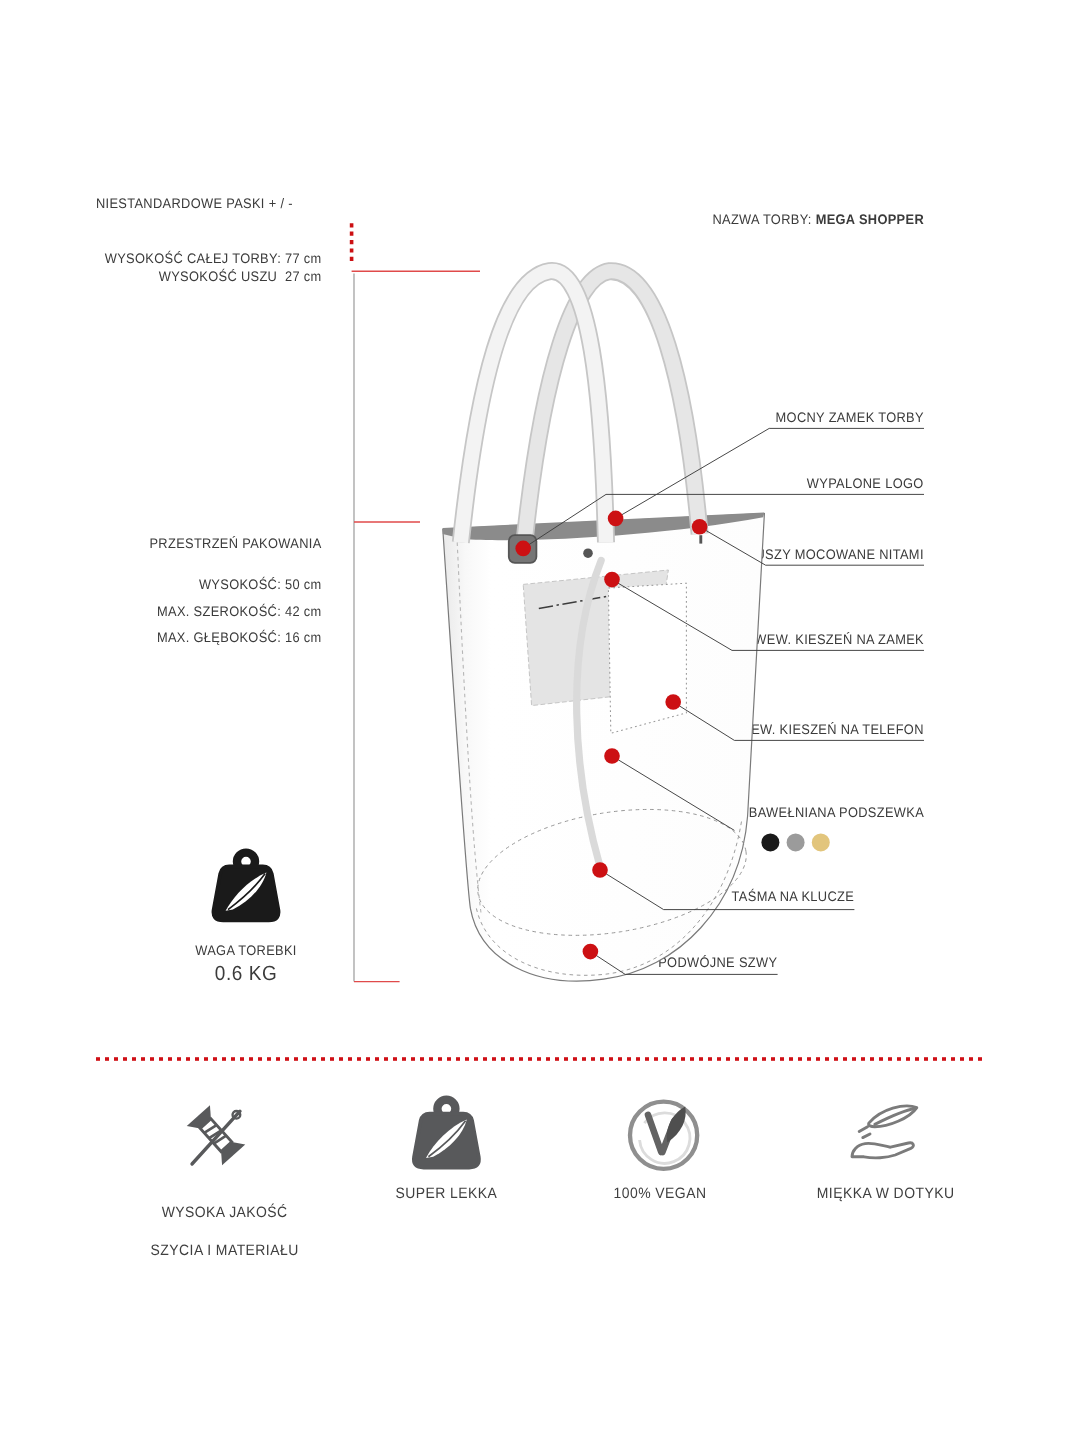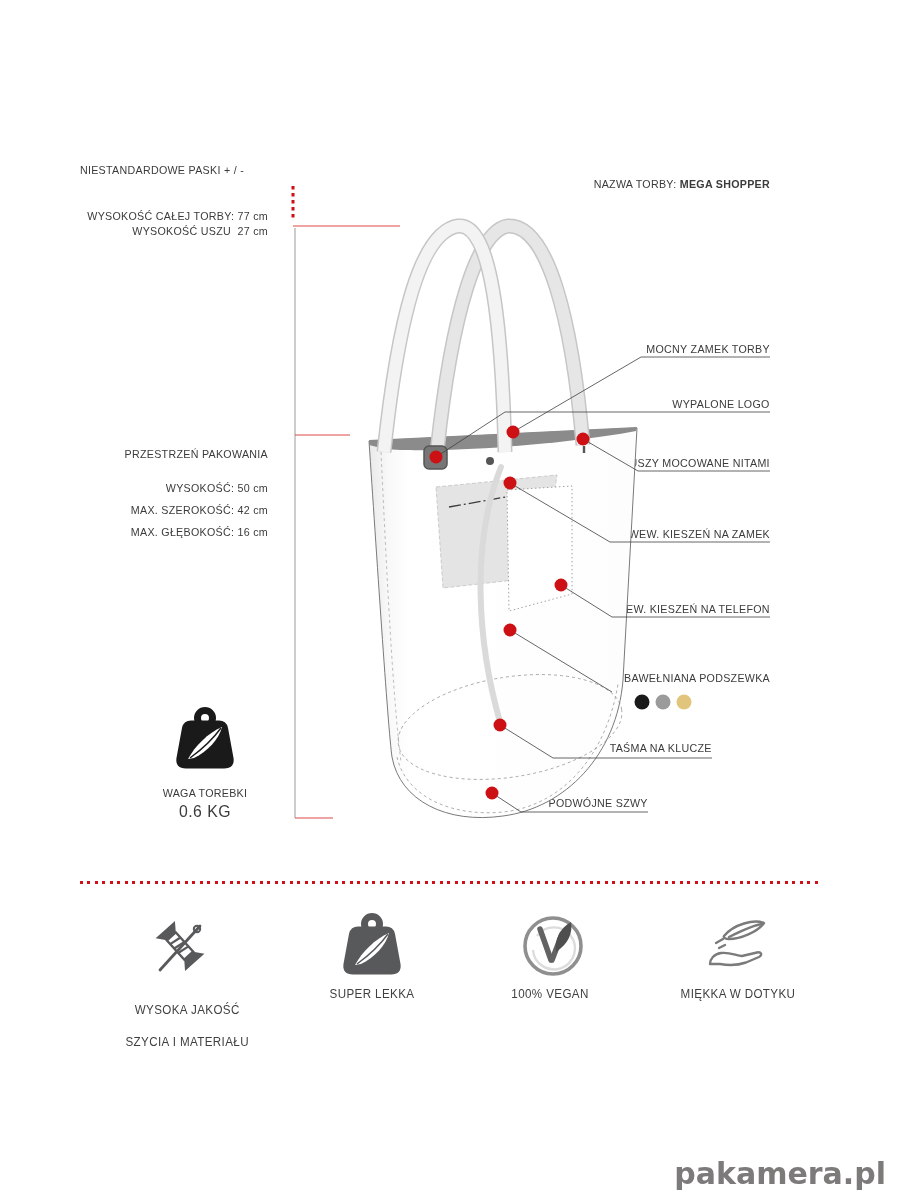--- a/index.html
+++ b/index.html
@@ -167,15 +167,14 @@
   <svg class="feature-icon" style="left:702px;top:916px;" width="70" height="60" viewBox="0 0 70 60">
     <g fill="none" stroke="#7b7b7b" stroke-width="2.4" stroke-linecap="round" stroke-linejoin="round">
       <path d="M22,20 C32,8 52,3 62,7 C56,16 38,23 27,23 C24,23 21,22 22,20 Z"></path>
       <path d="M27,21 C39,15 52,9 60,8"></path>
       <path d="M14,27 l7,-4 M17,32 l6,-3"></path>
       <path d="M8,48 C8,43 12,38 19,37 C27,36 33,39 40,40 L55,36.5 C59,35.5 61,39 57,41 L44,46.5 C37,49 26,49.5 18,48 L8,48"></path>
     </g>
   </svg>
   <div class="feature-caption cond-c" style="left:628px;top:986px;">MIĘKKA W DOTYKU</div>
 
-  <div class="brand">pakamera.pl</div>
 
 </div>
 
 </body></html>

